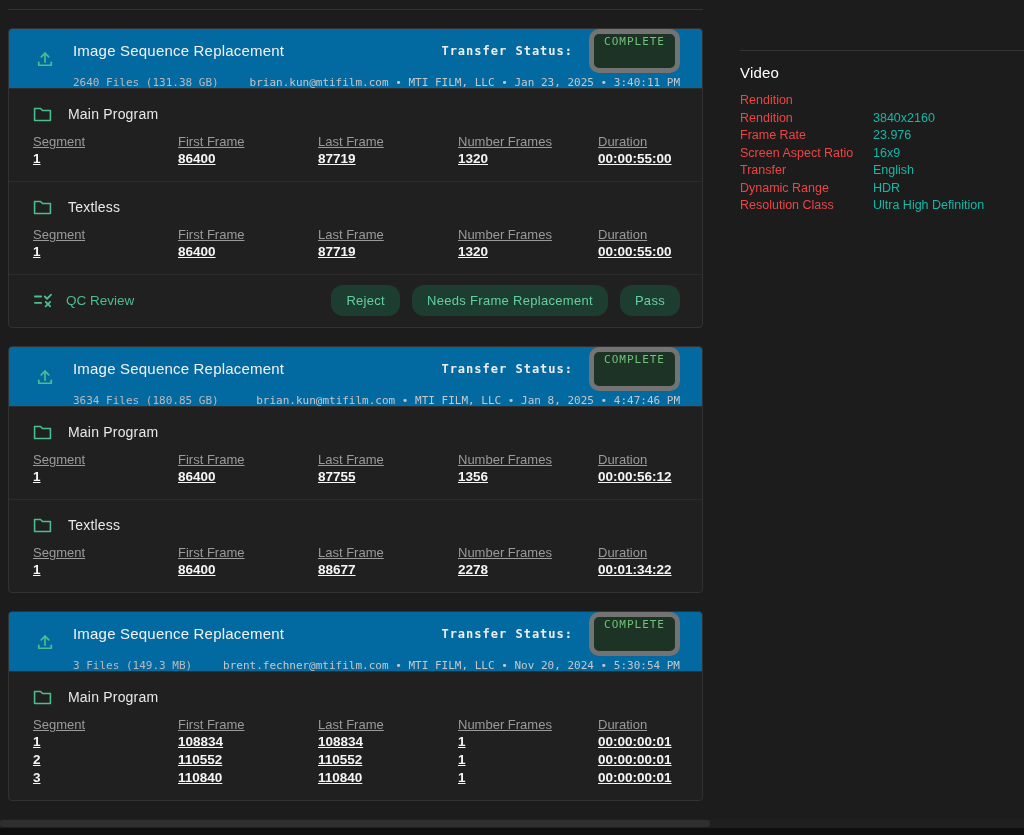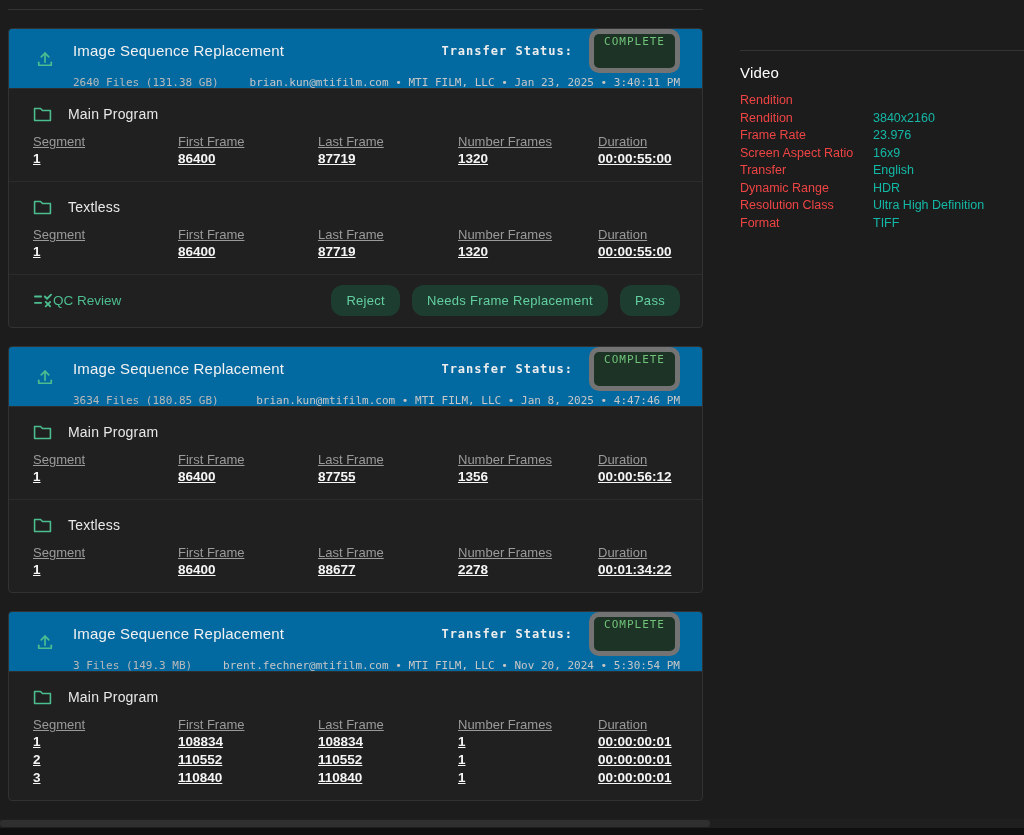--- a/index.html
+++ b/index.html
@@ -64,21 +64,21 @@
   .cell.label { font-size: 13px; color: #9a9a9a; line-height: 17px; font-weight: 400; }
   .cell.value { font-size: 13.5px; color: #f5f5f5; font-weight: bold; line-height: 18px; }
 
   .qc-row {
     border-top: 1px solid #2b2b2b;
     display: flex;
     align-items: center;
     justify-content: space-between;
     padding: 10px 22px 11px 24px;
   }
-  .qc-left { display: flex; align-items: center; }
+  .qc-left { display: flex; align-items: center; gap: 13px; }
   .qc-label { color: #4cbd8f; font-size: 13.5px; font-weight: 500; }
   .qc-buttons { display: flex; gap: 12px; }
   .qc-btn {
     background: #1d3d30;
     color: #63cfa0;
     border: none;
     border-radius: 12px;
     font-family: "Liberation Sans", sans-serif;
     font-size: 13px;
     font-weight: 500;
@@ -403,24 +403,20 @@
           <div class="vvalue">English</div>
         </div>
         <div class="vrow">
           <div class="vlabel">Dynamic Range</div>
           <div class="vvalue">HDR</div>
         </div>
         <div class="vrow">
           <div class="vlabel">Resolution Class</div>
           <div class="vvalue">Ultra High Definition</div>
         </div>
-        <div class="vrow">
-          <div class="vlabel">Format</div>
-          <div class="vvalue">TIFF</div>
-        </div>
       </div>
   </div>
 </div>
 
 <div class="hscrollbar">
   <div class="hscroll-thumb"></div>
 </div>
 <div class="bottom-strip"></div>
 
 </body></html>

